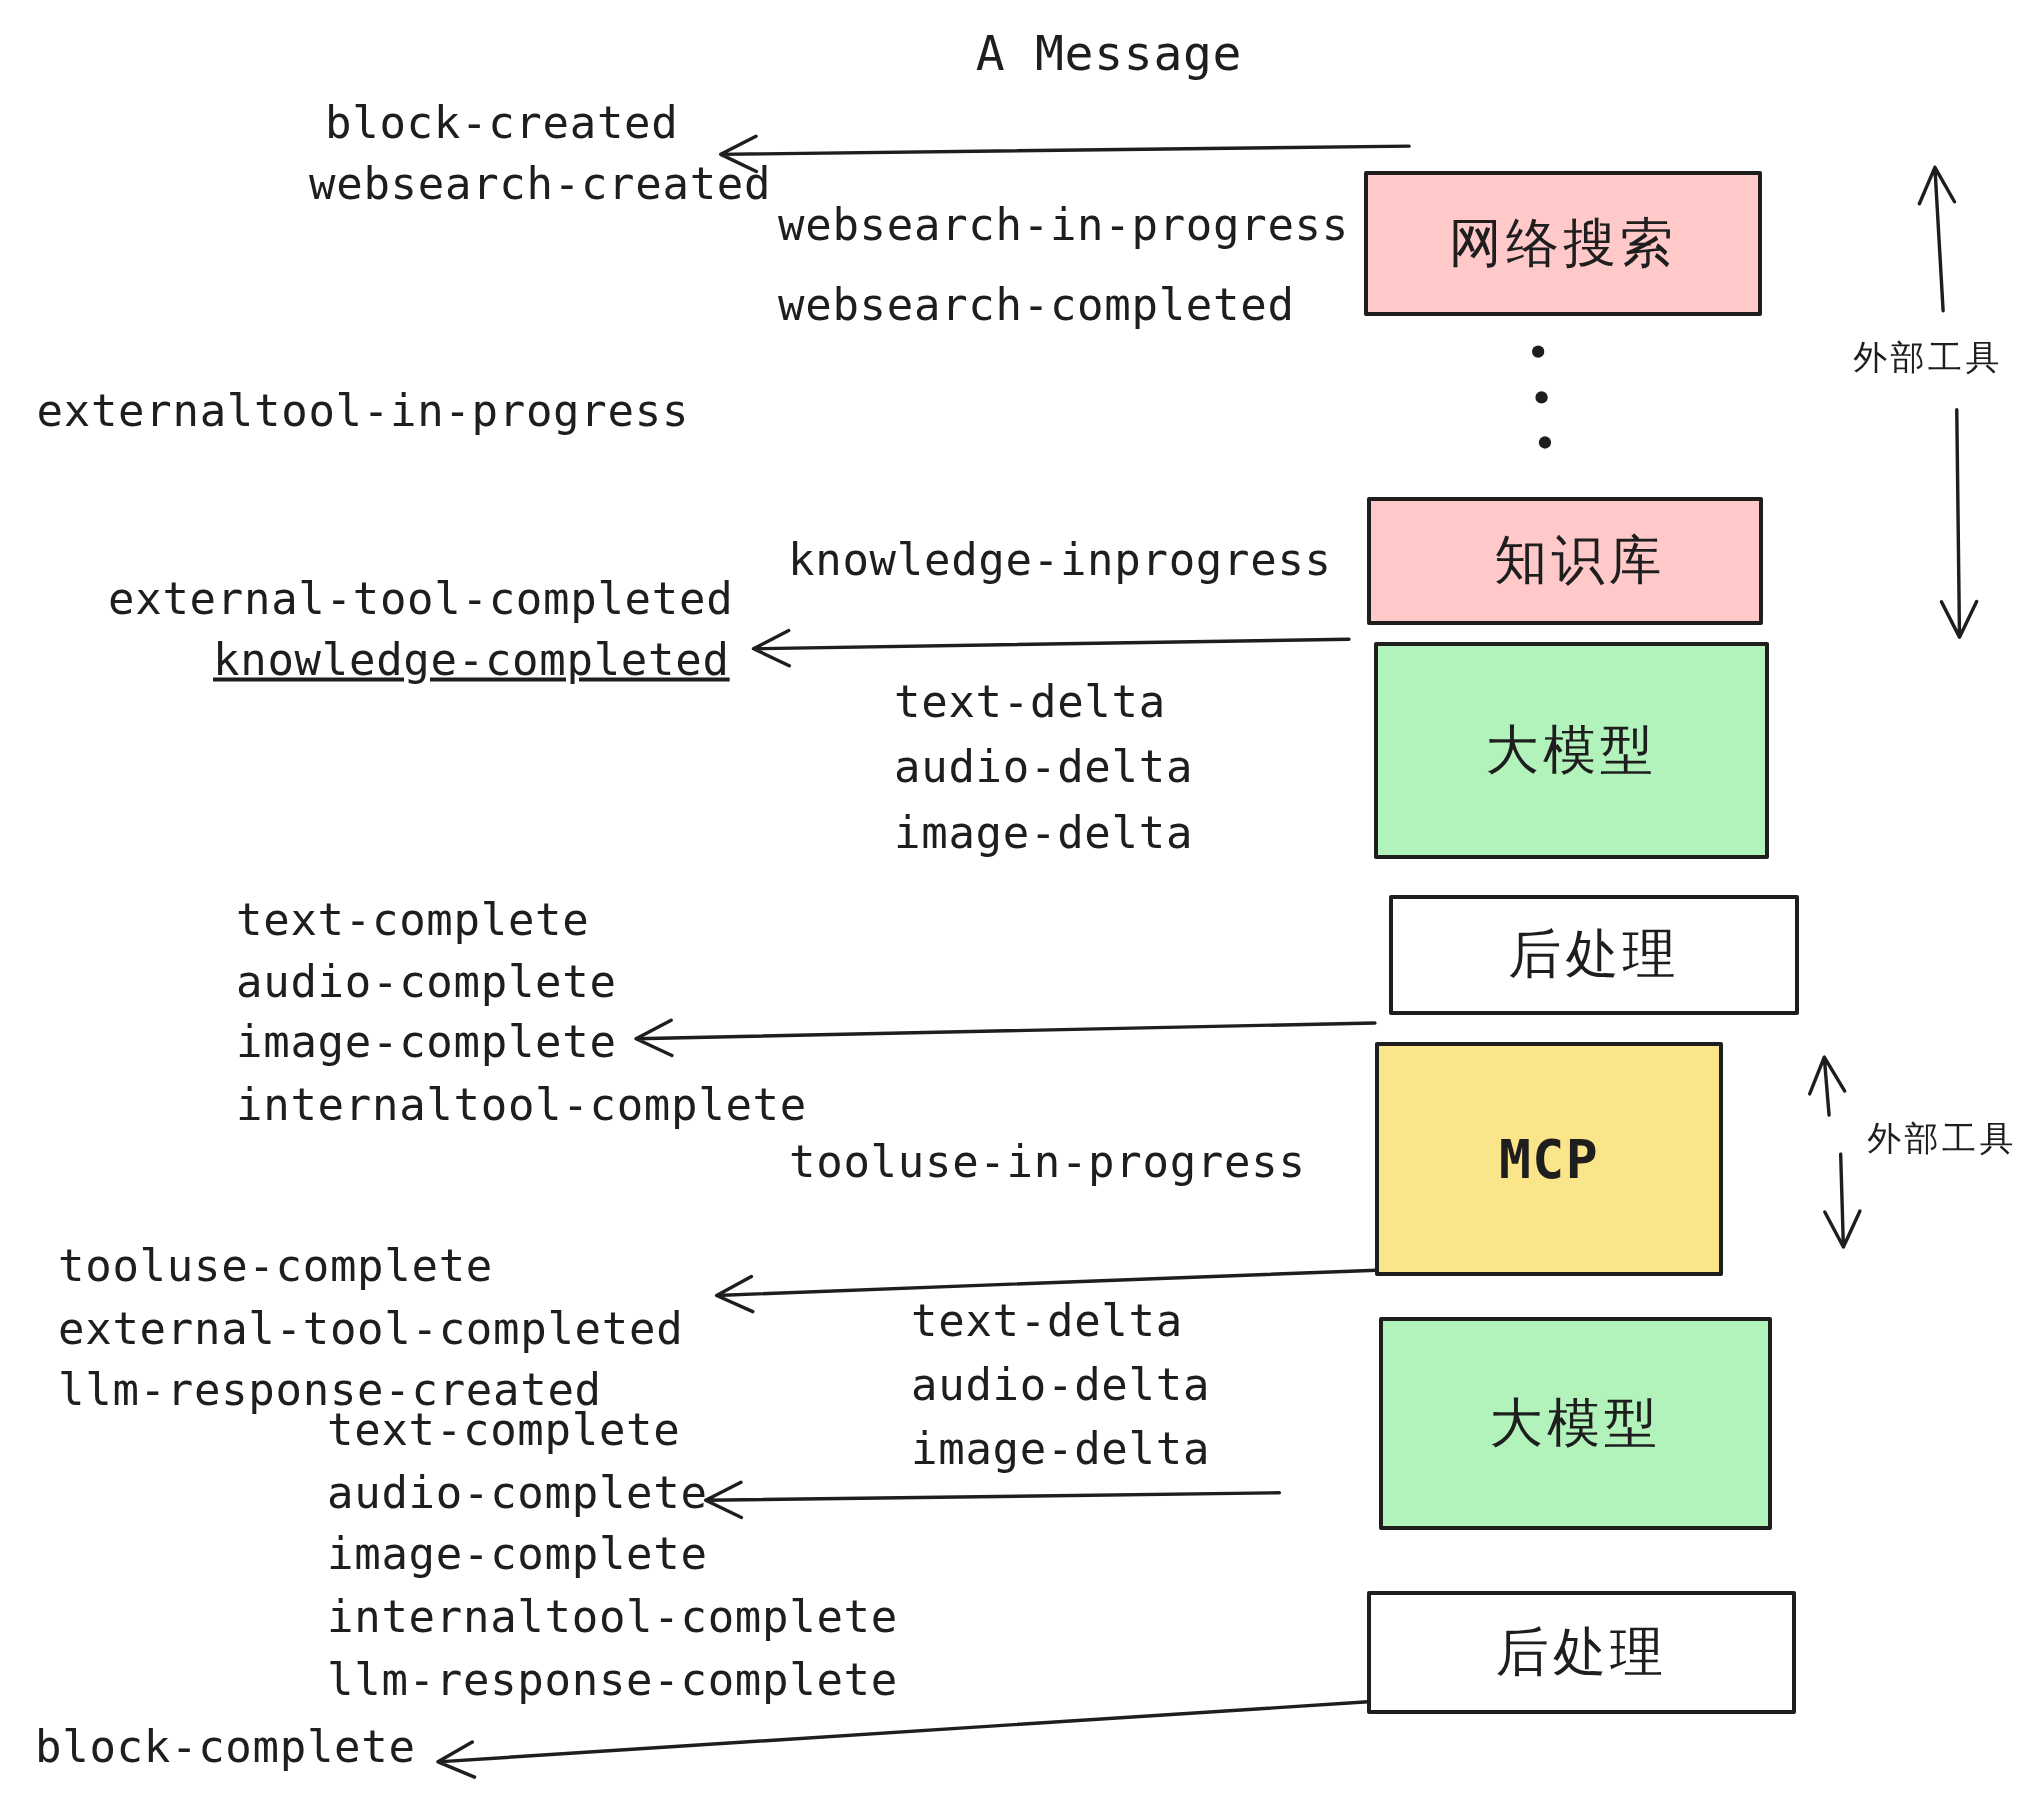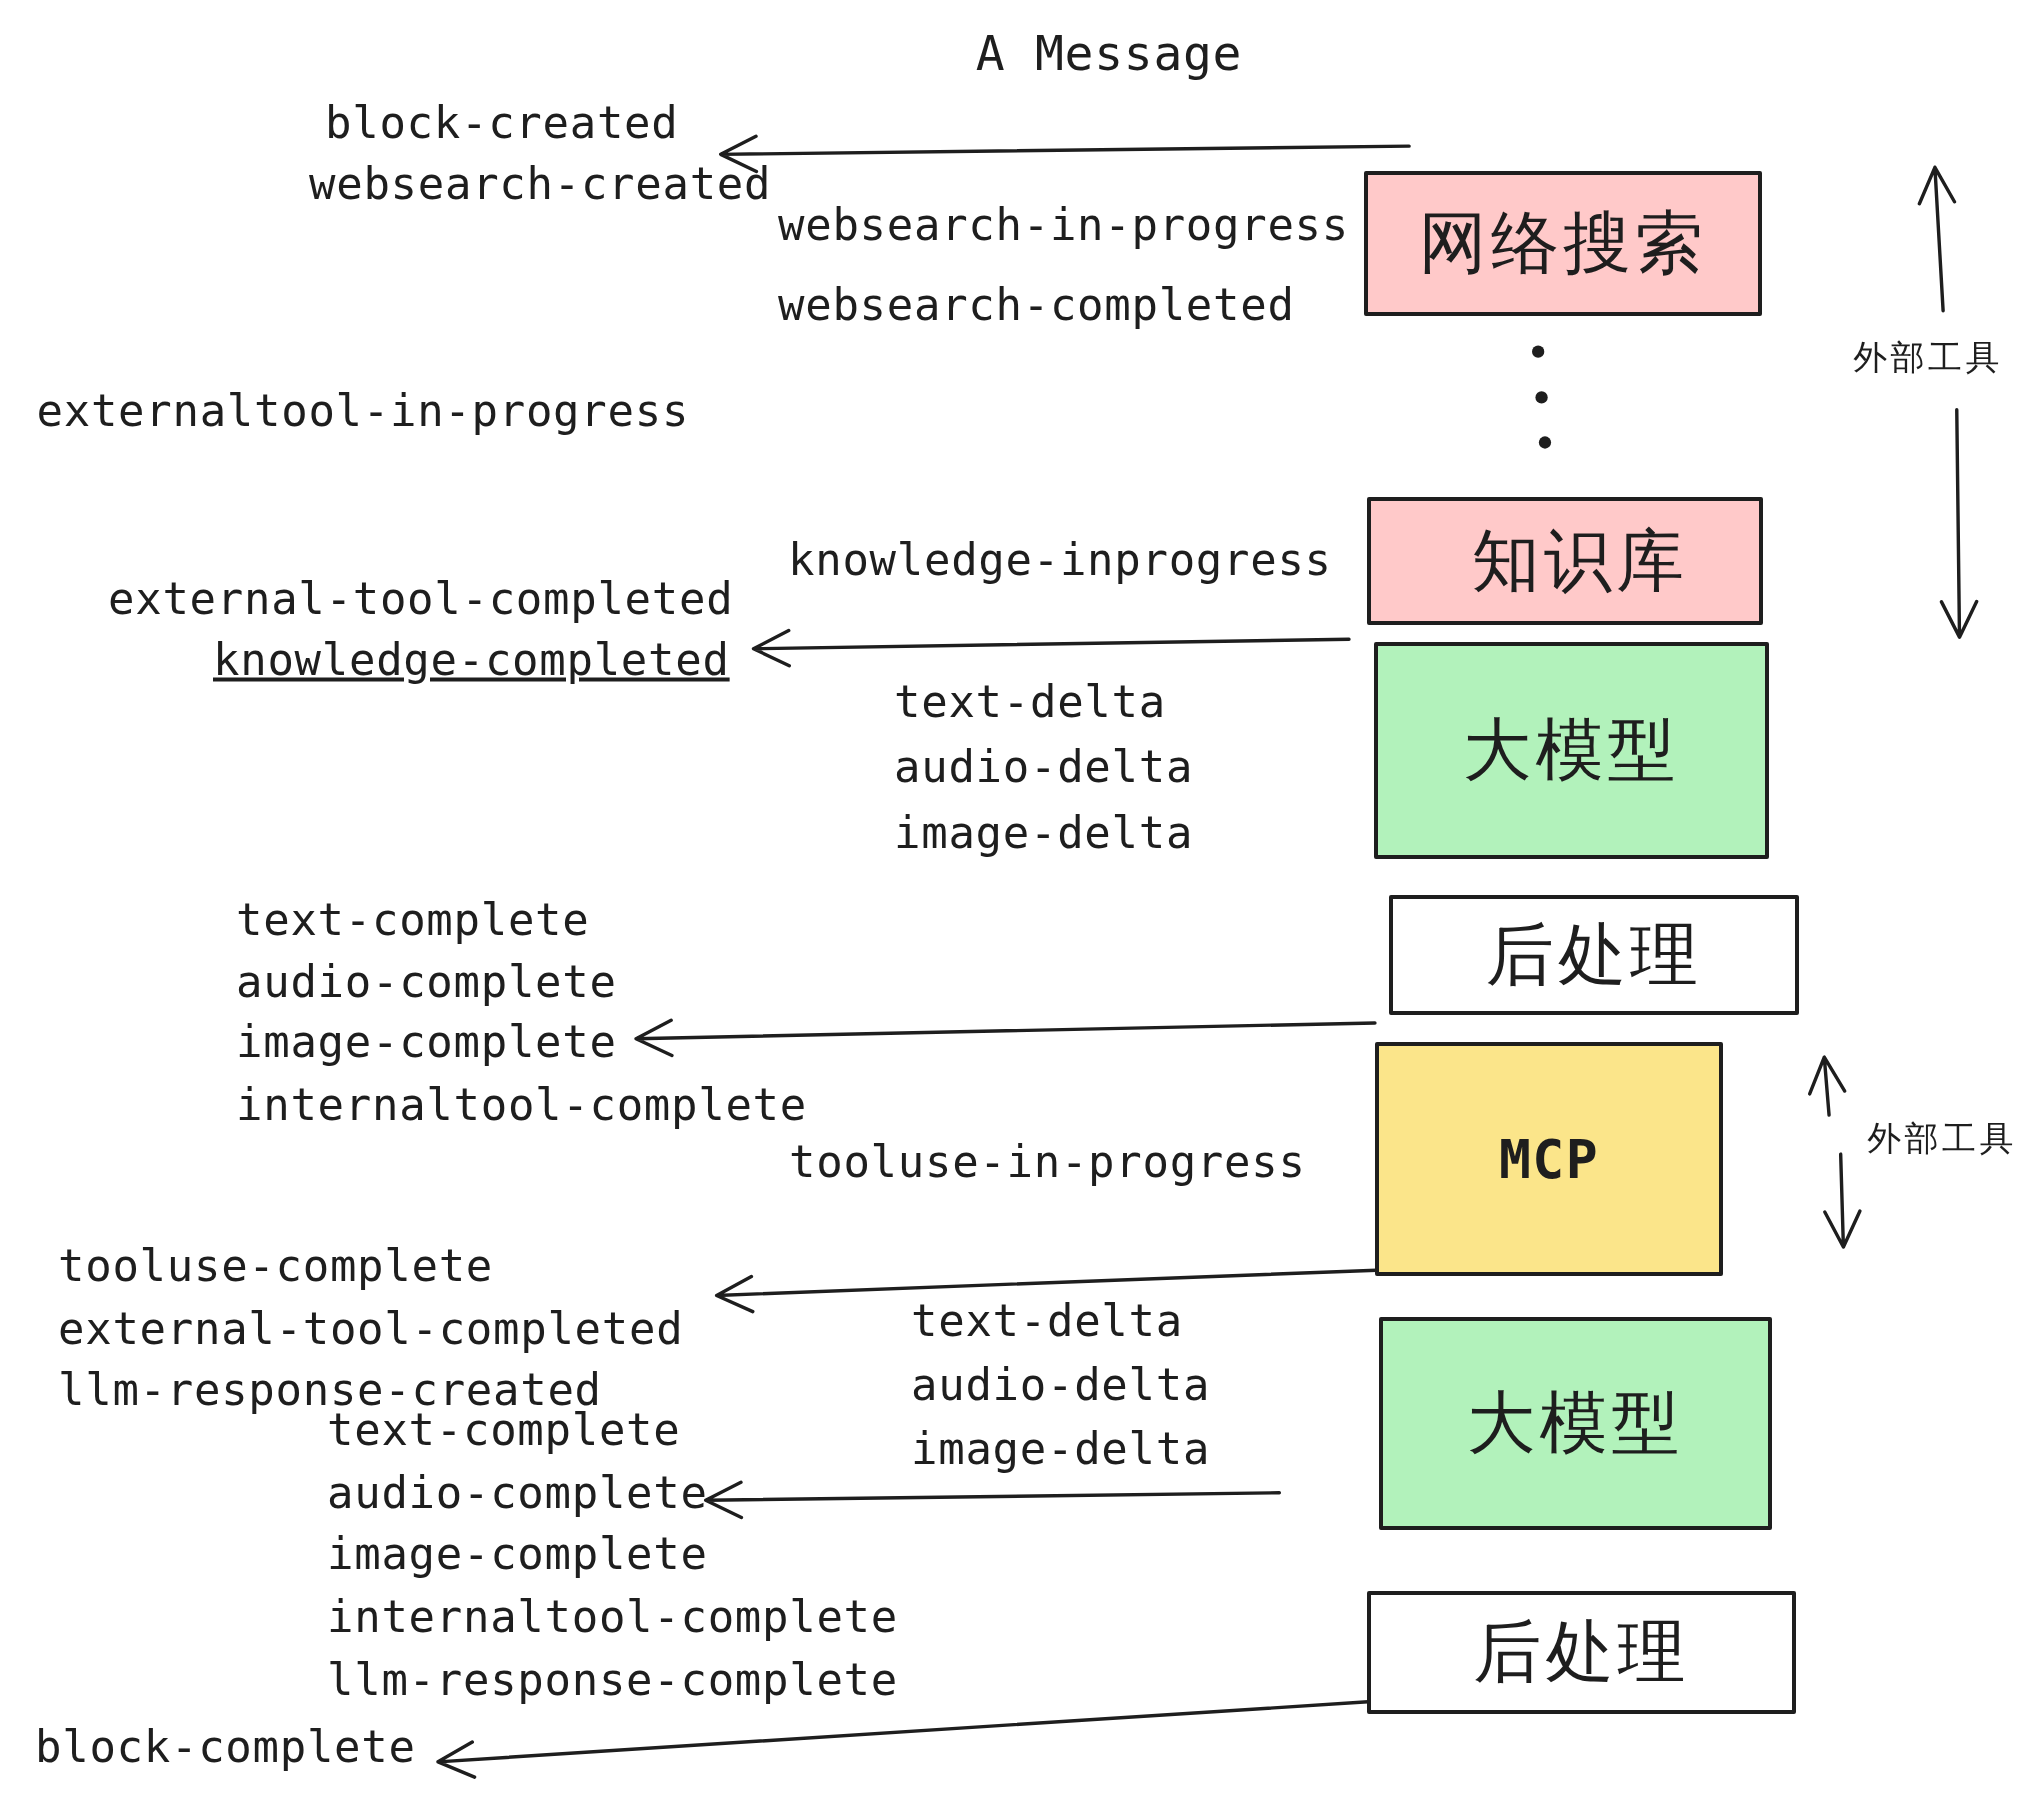--- a/index.html
+++ b/index.html
@@ -14,21 +14,21 @@
   .evt{
     position:absolute;transform:translateY(-50%);
     font-size:44px;letter-spacing:0.7px;white-space:nowrap;font-weight:500;
   }
   .box{
     position:absolute;box-sizing:border-box;border:4.1px solid #1e1e1e;border-radius:2px;
     display:flex;align-items:center;justify-content:center;
   }
   .box .lbl{
     font-family:"Liberation Sans","DejaVu Sans",sans-serif;
-    font-size:68px;font-weight:500;letter-spacing:4.1px;white-space:nowrap;
+    font-size:53px;font-weight:500;letter-spacing:4.1px;white-space:nowrap;
   }
   .box.mono .lbl{
     font-family:"DejaVu Sans Mono","Liberation Mono",monospace;
     font-size:53px;font-weight:700;letter-spacing:1.4px;
   }
   .side{
     position:absolute;transform:translate(-50%,-50%);
     font-family:"Liberation Sans","DejaVu Sans",sans-serif;
     font-size:34px;font-weight:500;letter-spacing:3.4px;white-space:nowrap;
   }

